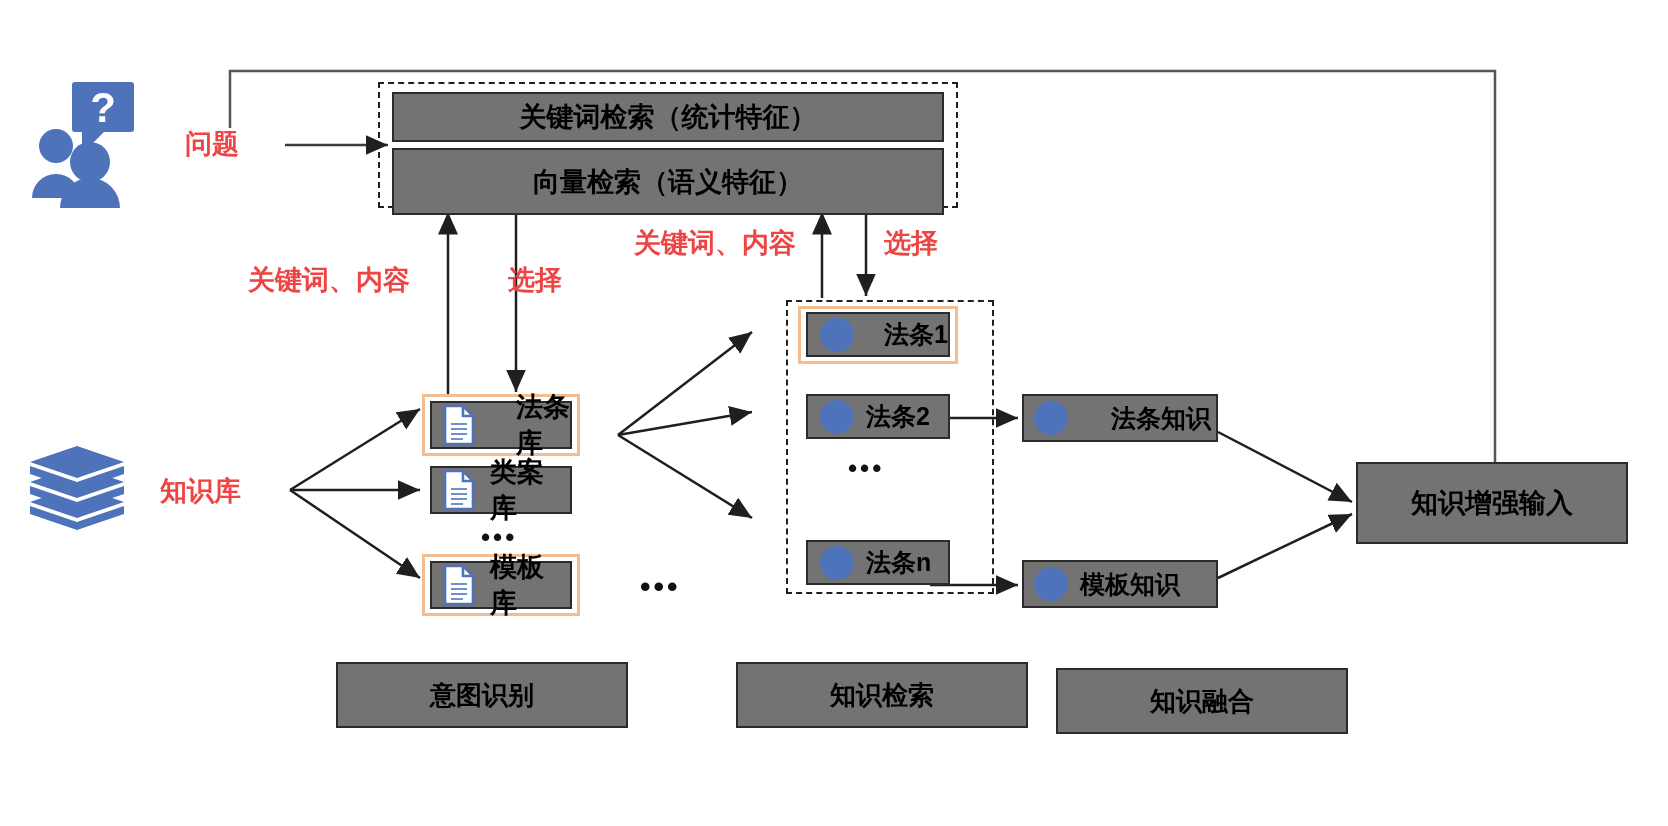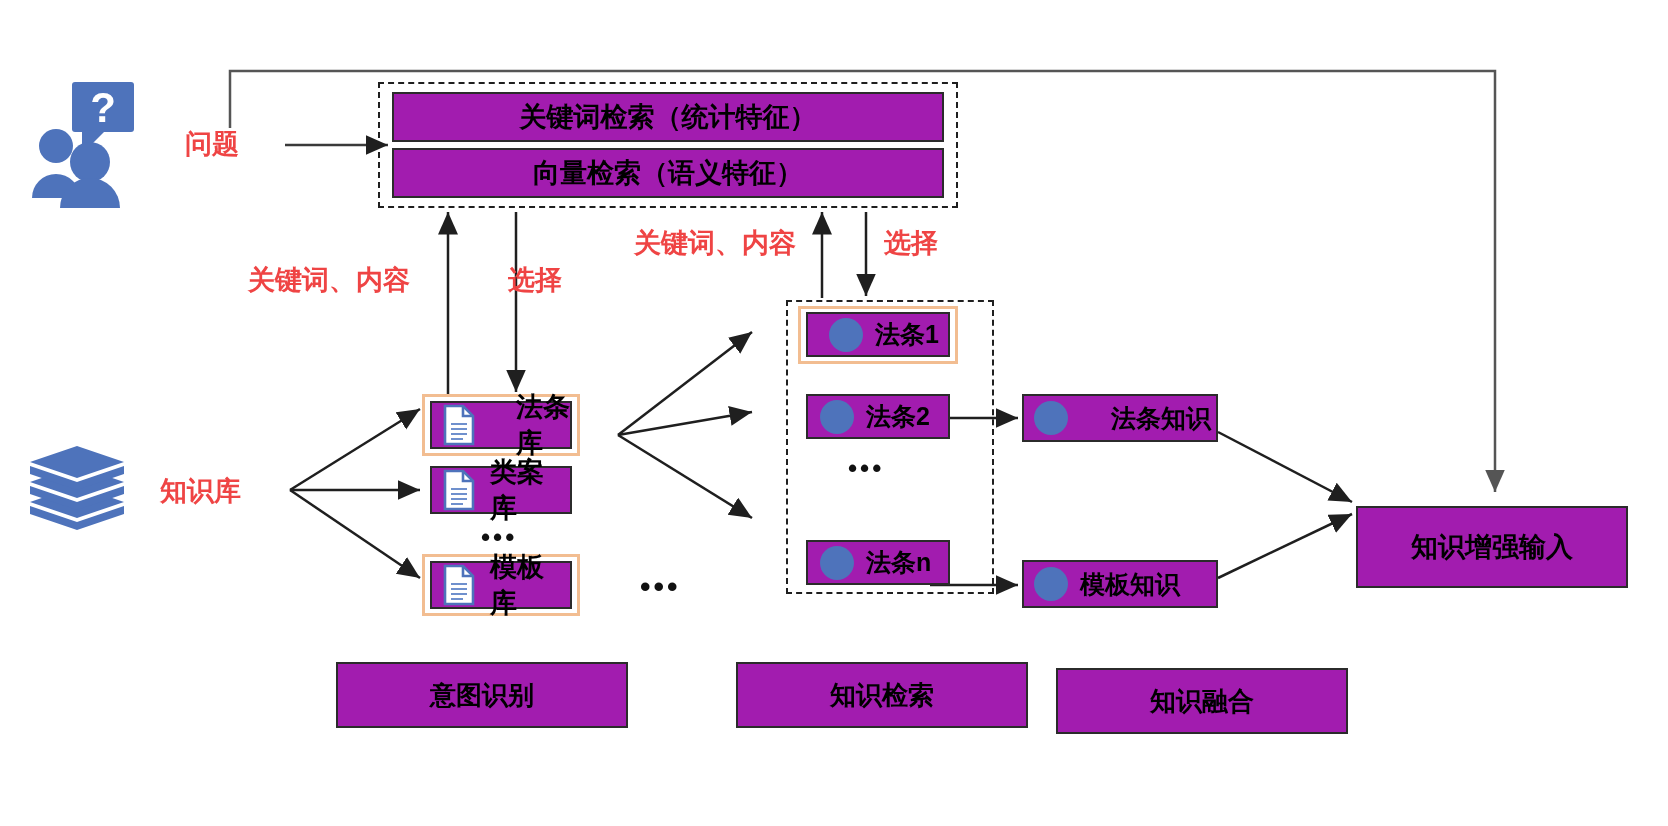--- a/index.html
+++ b/index.html
@@ -1,33 +1,33 @@
 <!DOCTYPE html>
 <html><head>
 <meta charset="utf-8">
 <style>
   html,body{margin:0;padding:0;background:#ffffff;}
   body{font-family:"Liberation Sans","DejaVu Sans",sans-serif;}
   #stage{position:relative;width:1668px;height:826px;background:#fff;overflow:hidden;}
   svg.edges{position:absolute;left:0;top:0;width:1668px;height:826px;pointer-events:none;}
 
   .node{position:absolute;box-sizing:border-box;display:flex;align-items:center;justify-content:center;
-        background:#a21caf;border:2px solid #2b2b2b;font-weight:700;color:#000;}
+        background:#737373;border:2px solid #2b2b2b;font-weight:700;color:#000;}
   .hl{position:absolute;box-sizing:border-box;border:3px solid #f2bd91;background:transparent;}
   .dashbox{position:absolute;box-sizing:border-box;border:2.5px dashed #1f1f1f;background:transparent;}
 
   .lbl{position:absolute;font-weight:700;color:#ef4444;white-space:nowrap;}
   .dots{position:absolute;font-weight:900;color:#111;letter-spacing:3px;line-height:1;}
 
   .retr-box{font-size:27px;}
   .lib-box{font-size:27px;gap:14px;padding-left:10px;}
   .law-box{font-size:25px;gap:12px;padding-left:12px;}
   .know-box{font-size:25px;gap:12px;padding-left:10px;}
   .stage-box{font-size:26px;}
-  .final-box{font-size:27px;margin-top:44px;}
+  .final-box{font-size:27px;}
 
   .bullet{width:34px;height:34px;border-radius:50%;background:#4e73bb;flex:none;}
   .docicon{width:34px;height:42px;flex:none;}
   .icon-people{position:absolute;}
   .icon-books{position:absolute;}
 </style>
 </head>
 <body>
 
 <div id="stage">
@@ -90,21 +90,21 @@
     <path d="M930 585 L1018 585" stroke="#1f1f1f" stroke-width="2.5" fill="none" marker-end="url(#ah)"></path>
 
     <path d="M1218 432 L1352 502" stroke="#1f1f1f" stroke-width="2.5" fill="none" marker-end="url(#ah)"></path>
     <path d="M1218 578 L1352 514" stroke="#1f1f1f" stroke-width="2.5" fill="none" marker-end="url(#ah)"></path>
   </svg>
 
   <div class="dashbox" style="left:378px;top:82px;width:580px;height:126px;"></div>
   <div class="node retr-box" style="left:392px;top:92px;width:552px;height:50px;">
     <span>关键词检索（统计特征）</span>
   </div>
-  <div class="node retr-box" style="left:392px;top:148px;width:552px;height:50px;">
+  <div class="node retr-box" style="left:392px;top:148px;width:552px;height:67px;">
     <span>向量检索（语义特征）</span>
   </div>
 
   <div class="lbl" style="left:185px;top:126px;font-size:27px;">问题</div>
   <div class="lbl" style="left:248px;top:262px;font-size:27px;">关键词、内容</div>
   <div class="lbl" style="left:508px;top:262px;font-size:27px;">选择</div>
   <div class="lbl" style="left:634px;top:225px;font-size:27px;">关键词、内容</div>
   <div class="lbl" style="left:884px;top:225px;font-size:27px;">选择</div>
   <div class="lbl" style="left:160px;top:473px;font-size:27px;">知识库</div>
 
@@ -152,21 +152,21 @@
         </g>
     </svg>
     <span>模板库</span>
   </div>
 
   <div class="dots" style="left:640px;top:572px;font-size:30px;">•••</div>
 
   <div class="dashbox" style="left:786px;top:300px;width:208px;height:294px;"></div>
 
   <div class="hl" style="left:798px;top:306px;width:160px;height:58px;"></div>
-  <div class="node law-box" style="left:806px;top:312px;width:144px;height:45px;justify-content:center;">
+  <div class="node law-box" style="left:806px;top:312px;width:144px;height:45px;justify-content:space-between;">
     <span class="bullet"></span>
     <span>法条1</span>
   </div>
 
   <div class="node law-box" style="left:806px;top:394px;width:144px;height:45px;justify-content:flex-start;">
     <span class="bullet"></span>
     <span>法条2</span>
   </div>
 
   <div class="dots" style="left:848px;top:455px;font-size:26px;">•••</div>

